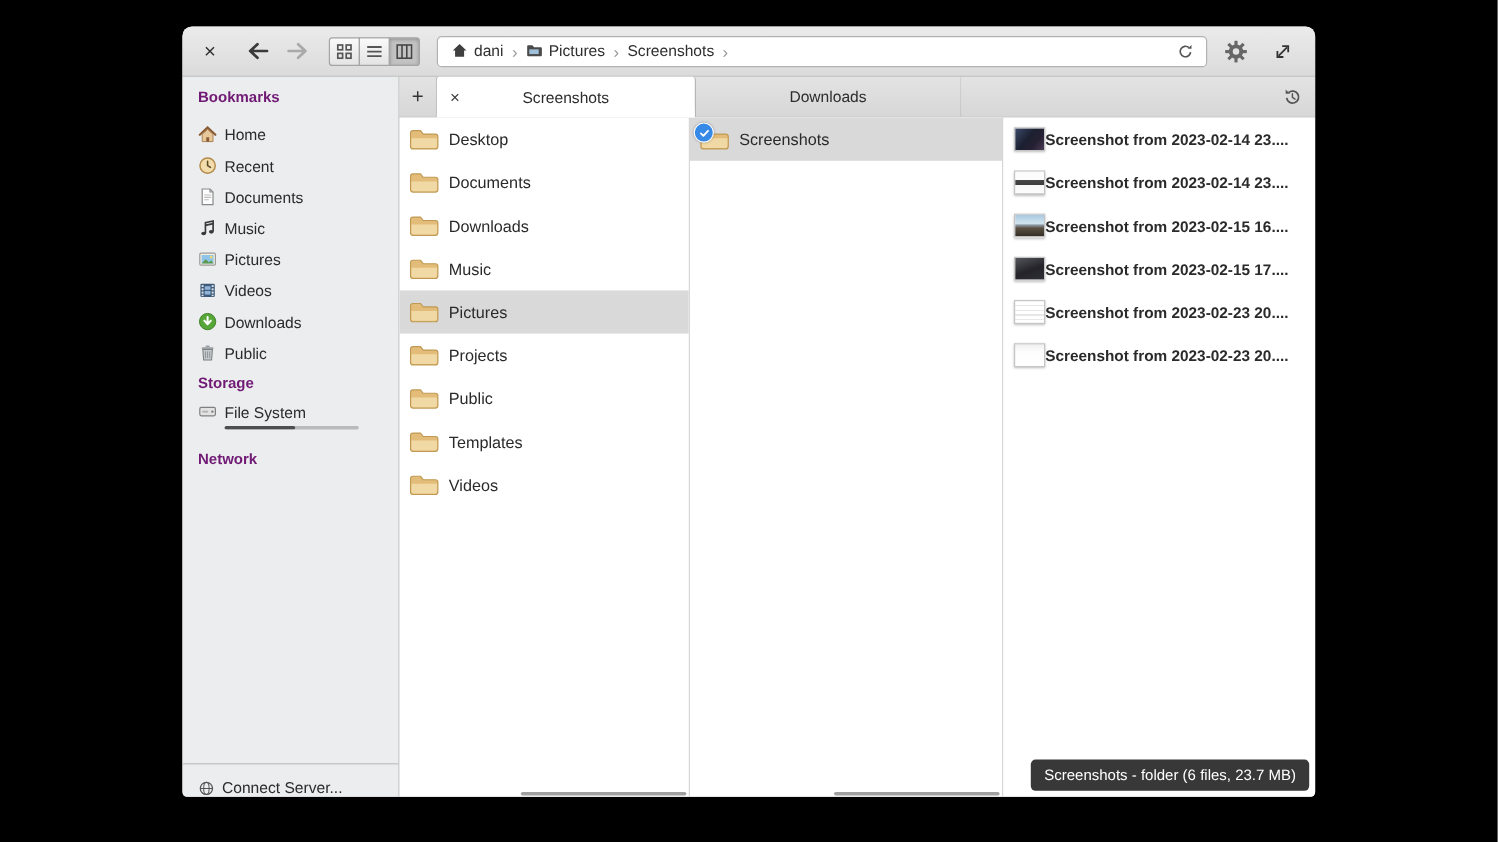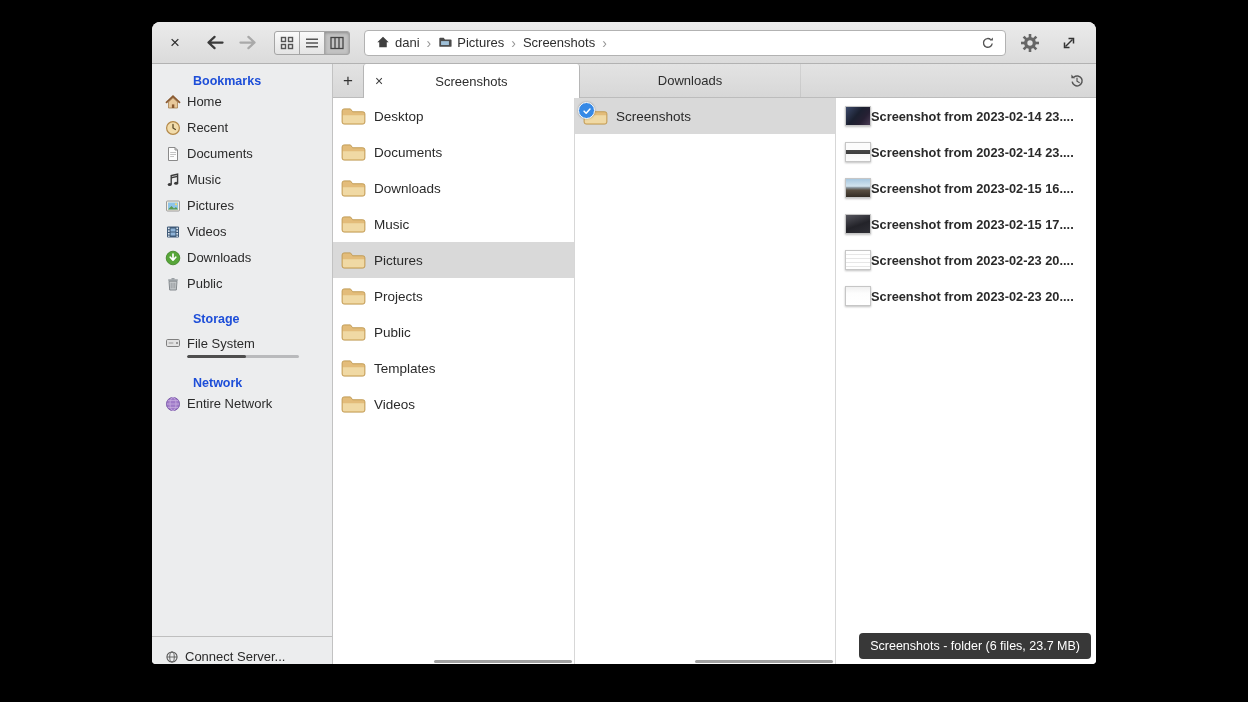--- a/index.html
+++ b/index.html
@@ -37,22 +37,22 @@
   .pb-spacer{flex:1;}
   .refresh-btn{width:22px;height:22px;display:flex;align-items:center;justify-content:center;margin-right:1px;}
   .tool-btn{width:30px;height:30px;display:flex;align-items:center;justify-content:center;margin-left:9px;}
 
   
   .wbody{flex:1;display:flex;min-height:0;}
 
   
   .sidebar{width:181px;flex:0 0 181px;background:#ecedee;border-right:1px solid #c2c2c2;
            display:flex;flex-direction:column;box-sizing:border-box;}
-  .section-title{font-size:12.5px;font-weight:700;color:#1d4ed8;padding:10px 0 6px 13px;margin-left:28px;}
-  .side-item{height:26px;flex:0 0 26px;display:flex;align-items:flex-start;gap:6px;
+  .section-title{font-size:12.5px;font-weight:700;color:#701a75;padding:10px 0 6px 13px;}
+  .side-item{height:26px;flex:0 0 26px;display:flex;align-items:flex-end;gap:6px;
              padding-left:13px;font-size:13px;color:#2b2b2b;}
   .fs-item{height:34px;flex:0 0 34px;align-items:flex-start;padding-top:3px;box-sizing:border-box;}
   .fs-col{display:flex;flex-direction:column;gap:4px;padding-top:1px;}
   .usage-track{width:112px;height:3px;background:#b9babc;border-radius:2px;overflow:hidden;}
   .usage-fill{height:100%;background:#4e4e4e;border-radius:2px;}
   .connect-server{margin-top:auto;height:27px;flex:0 0 27px;border-top:1px solid #bfbfbf;
                   display:flex;align-items:flex-end;gap:6px;padding-left:13px;font-size:13px;color:#2b2b2b;}
 
   
   .main{flex:1;display:flex;flex-direction:column;min-width:0;}
@@ -363,26 +363,20 @@
           </svg>
         <div class="fs-col">
           <span>File System</span>
           <div class="usage-track">
             <div class="usage-fill" style="width: 53%;"></div>
           </div>
         </div>
       </div>
 
       <div class="section-title">Network</div>
-      <div class="side-item">
-        <svg class="ic16">
-            <use href="#sym-globe"></use>
-          </svg>
-        <span>Entire Network</span>
-      </div>
 
       <div class="connect-server">
         <svg class="ic14">
             <use href="#sym-server"></use>
           </svg>
         <span>Connect Server...</span>
       </div>
     </div>
 
     <div class="main">

